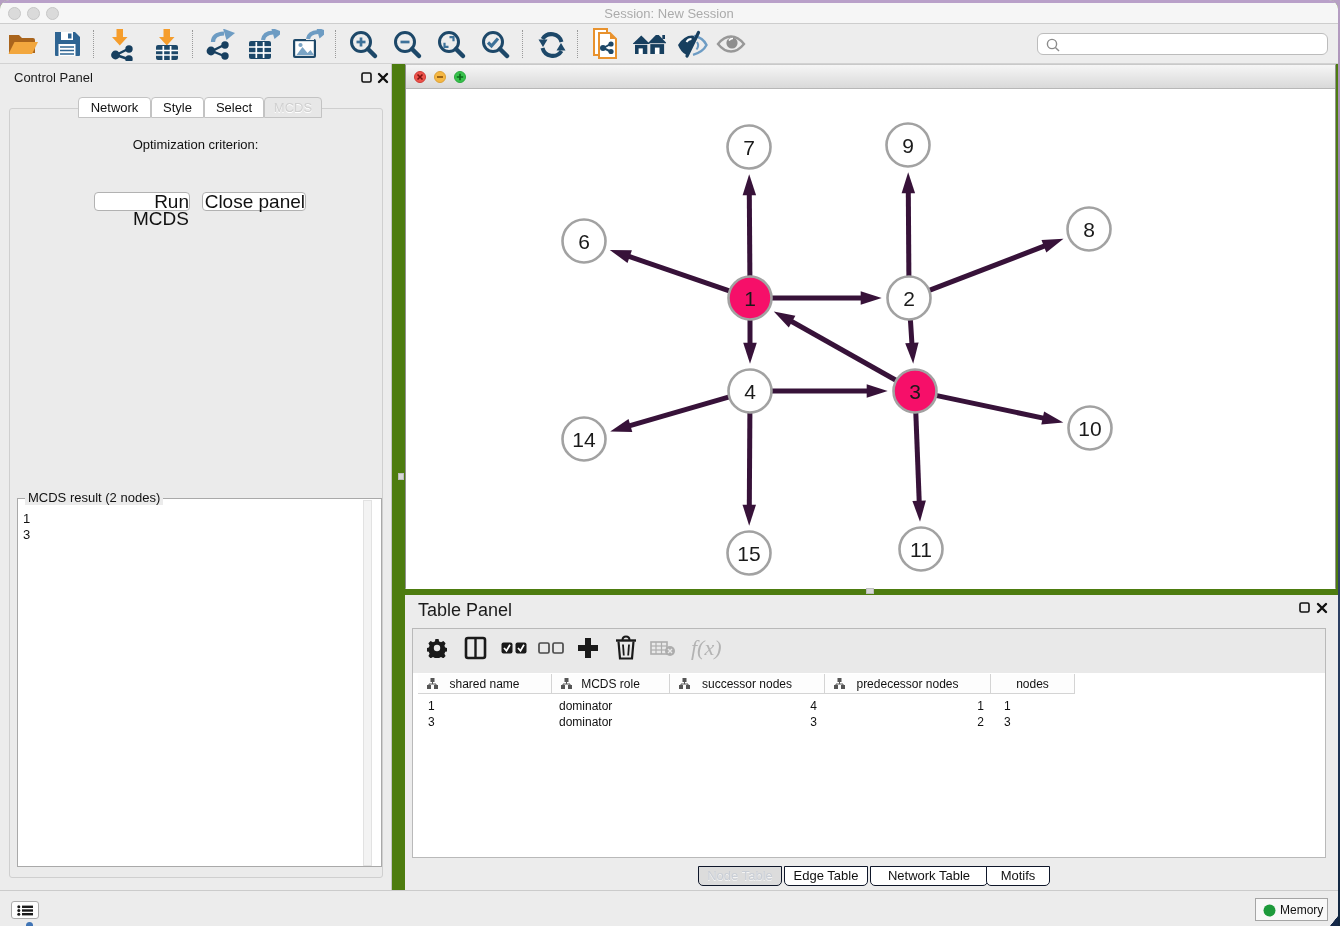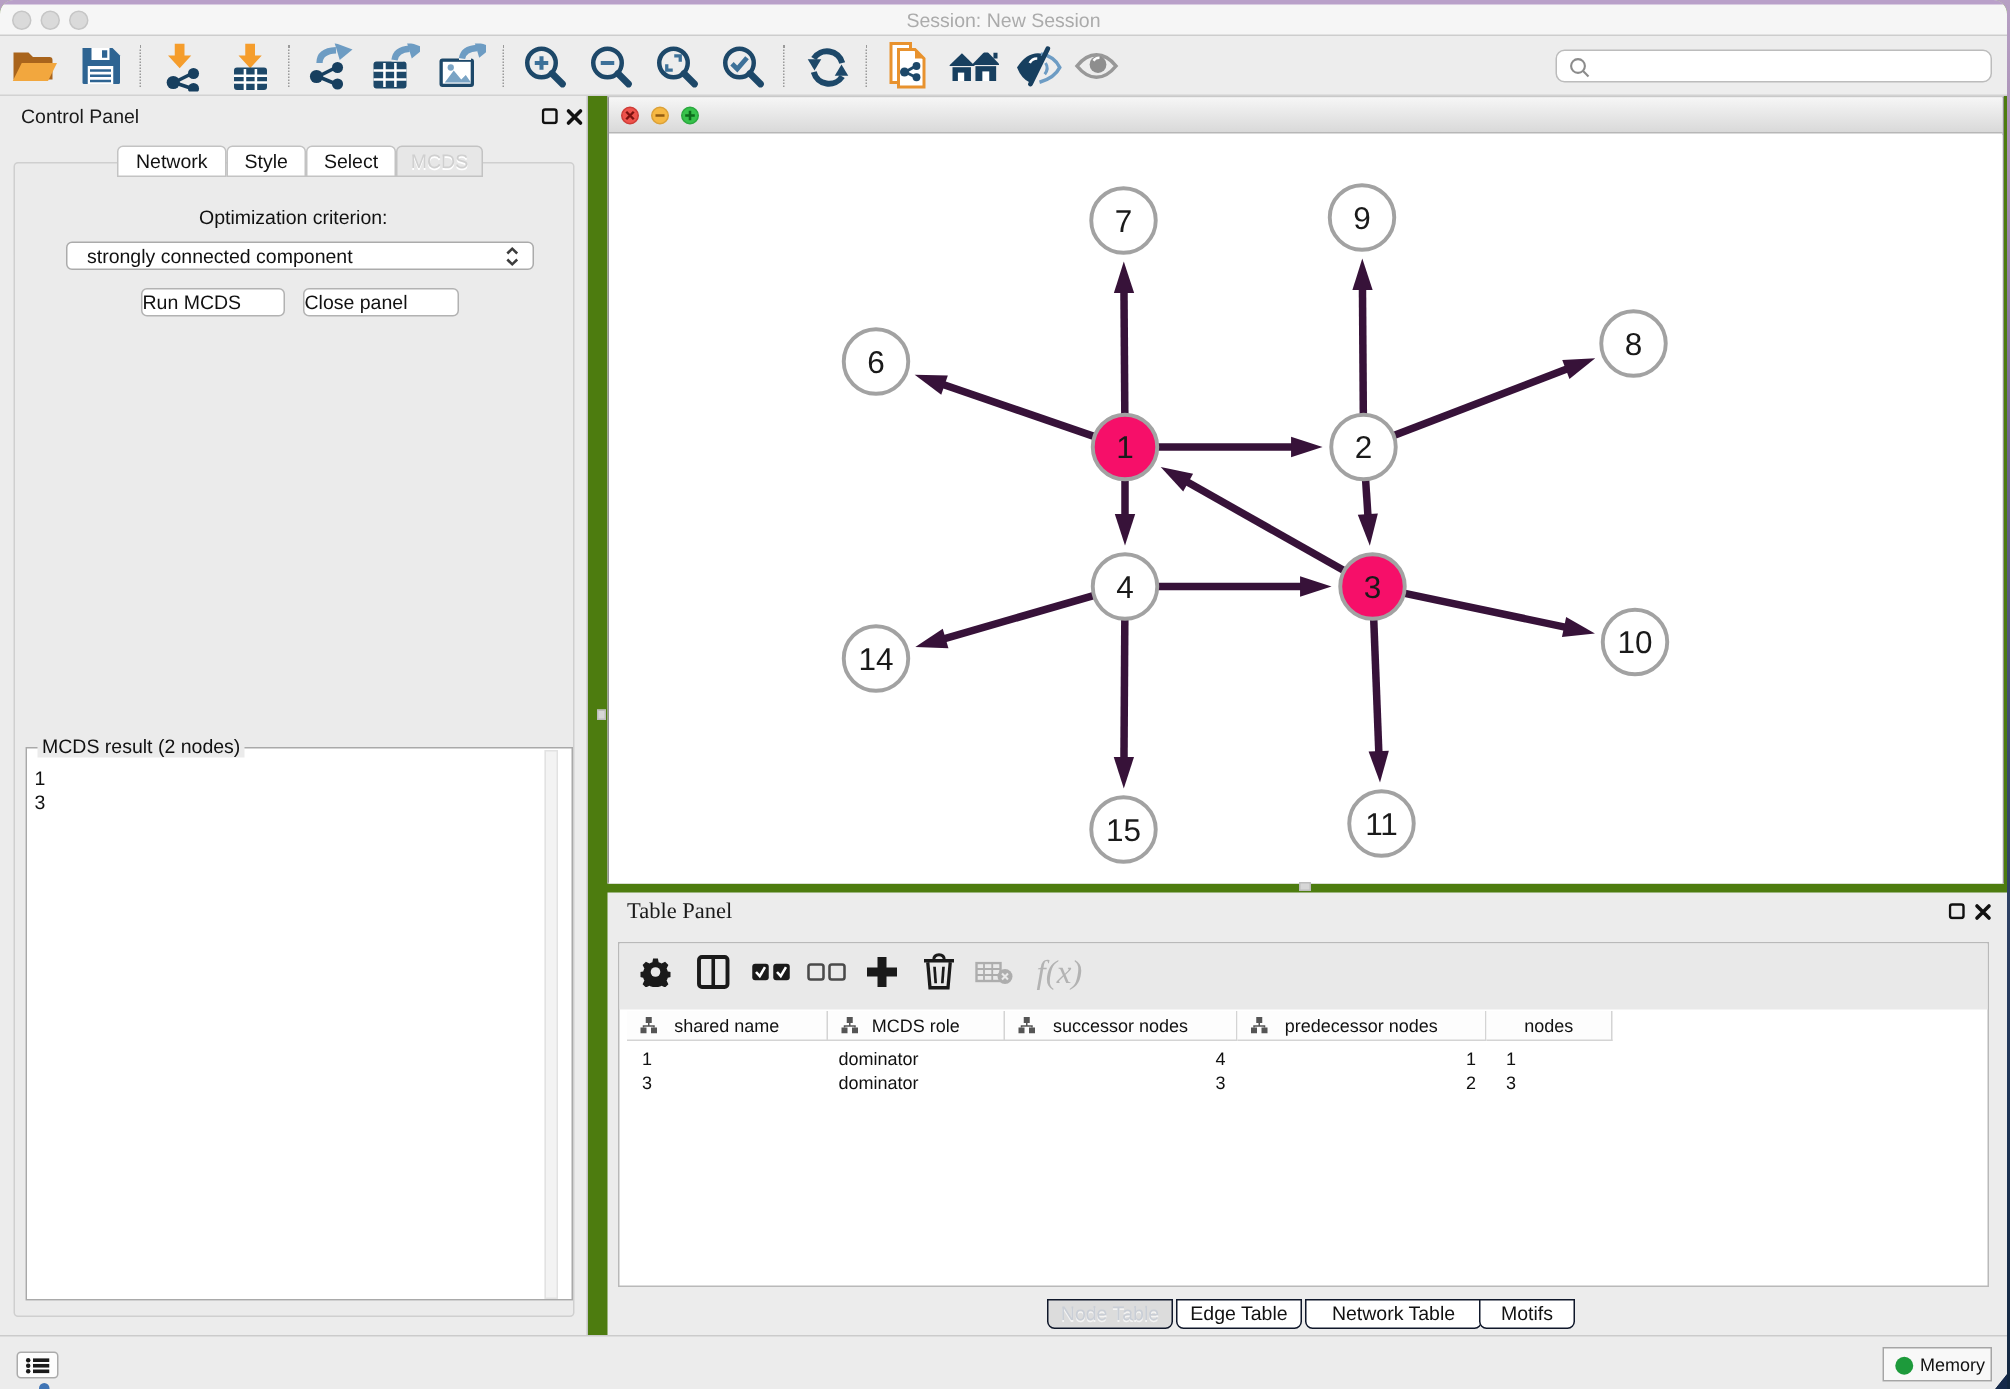--- a/index.html
+++ b/index.html
@@ -32,40 +32,40 @@
          border:1px solid #c3c3c3; border-radius:4px 4px 0 0; font-size:13px; color:#111;
          text-align:center; line-height:19px; }
   #tabpane { position:absolute; left:9px; top:44px; width:374px; height:770px;
              background:#ebebeb; border:1px solid #cfcfcf; border-radius:3px; }
   #optlabel { position:absolute; left:0; top:73px; width:100%; text-align:center;
               font-size:13px; color:#111; }
   #dropdown { position:absolute; left:44px; top:97px; width:312px; height:19px;
               background:#fff; border:1px solid #ababab; border-radius:4px;
               font-size:13px; color:#111; line-height:17px; padding-left:13px; }
   .btn { position:absolute; top:128px; height:19px; background:#fff;
-         border:1px solid #b2b2b2; border-radius:4px; font-size:13px; color:#111;
-         text-align:left; line-height:17px; }
+         border:1px solid #b2b2b2; border-radius:4px; font-size:19px; color:#111;
+         text-align:right; line-height:17px; }
   #mcdsbox { position:absolute; left:17px; top:434px; width:365px; height:369px;
              background:#fff; border:1px solid #a9a9a9; }
   #mcdslegend { position:absolute; left:7px; top:-9px; background:#ebebeb;
                 padding:0 3px; font-size:13px; color:#111; }
   
   #netwin { left:405px; top:64px; width:931px; height:525px;
             border:1px solid #919191; border-top-color:#c9c9c9; border-bottom-color:#c0c0c0;
             background:#fff; }
   #nettitle { position:absolute; left:0; top:0; width:100%; height:24px;
               background:linear-gradient(#f6f6f6,#d9d9d9); border-bottom:1px solid #b7b7b7; }
   .mac { position:absolute; top:6px; width:12px; height:12px; border-radius:50%; }
   .mac svg { position:absolute; left:0; top:0; }
   #netname { position:absolute; left:0; top:4px; width:100%; text-align:center;
              font-size:13px; color:#222; }
   #canvas { position:absolute; left:0; top:25px; width:929px; height:499px; background:#fff; }
   
   #tpanel { left:405px; top:595px; width:933px; height:295px; background:#ececec; }
-  #tptitle { position:absolute; left:13px; top:5px; font-size:15px; color:#1a1a1a;font-family:Liberation Serif, serif; }
+  #tptitle { position:absolute; left:13px; top:5px; font-size:18px; color:#1a1a1a; }
   #tbox { position:absolute; left:7px; top:33px; width:914px; height:230px;
           background:#fff; border:1px solid #b9b9b9; }
   #ttoolbar { position:absolute; left:0; top:0; width:100%; height:44px; background:#e9e9e9; }
   .hcell { position:absolute; top:0; height:20px; border-right:1px solid #d4d4d4;
            border-bottom:1px solid #d4d4d4; background:#fdfdfd; font-size:12px; color:#111; }
   .hlabel { position:absolute; top:3px; left:0; width:100%; text-align:center; }
   .treeic { position:absolute; left:8px; top:4px; width:13px; height:11px; fill:#555; }
   .cell { position:absolute; font-size:12px; color:#111; }
   
   .btab { position:absolute; top:271px; height:20px; background:#fff;
@@ -265,25 +265,20 @@
     </svg>
     <svg style="position:absolute;left:377px;top:8px;" width="12" height="12" viewBox="0 0 12 12">
       <path d="M2 2 L10 10 M10 2 L2 10" stroke="#111" stroke-width="2.4" stroke-linecap="round"></path>
     </svg>
     <div id="tabpane"></div>
     <div class="tab" style="left:78px; width:73px;">Network</div>
     <div class="tab" style="left:151px; width:53px;">Style</div>
     <div class="tab" style="left:204px; width:60px;">Select</div>
     <div class="tab" style="left:264px; width:58px; background:#e7e7e7; color:#cfcfcf; text-shadow:0 1px 0 #fff;">MCDS</div>
     <div id="optlabel">Optimization criterion:</div>
-    <div id="dropdown">strongly connected component
-      <svg style="position:absolute;right:8px;top:2px;" width="11" height="14" viewBox="0 0 11 14">
-        <path d="M2.2 5 L5.5 1.8 L8.8 5 M2.2 9 L5.5 12.2 L8.8 9" fill="none" stroke="#3c3c3c" stroke-width="1.7"></path>
-      </svg>
-    </div>
     <div class="btn" style="left:94px; width:96px;">Run MCDS</div>
     <div class="btn" style="left:202px; width:104px;">Close panel</div>
     <div id="mcdsbox">
       <div id="mcdslegend">MCDS result (2 nodes)</div>
       <div style="position:absolute;left:5px;top:12px;font-size:13px;color:#111;line-height:16px;">1<br>3</div>
       <div style="position:absolute;right:9px;top:1px;width:9px;height:366px;background:#f3f3f3;border:1px solid #e2e2e2;"></div>
     </div>
   </div>
 
   <div class="abs" id="netwin">

